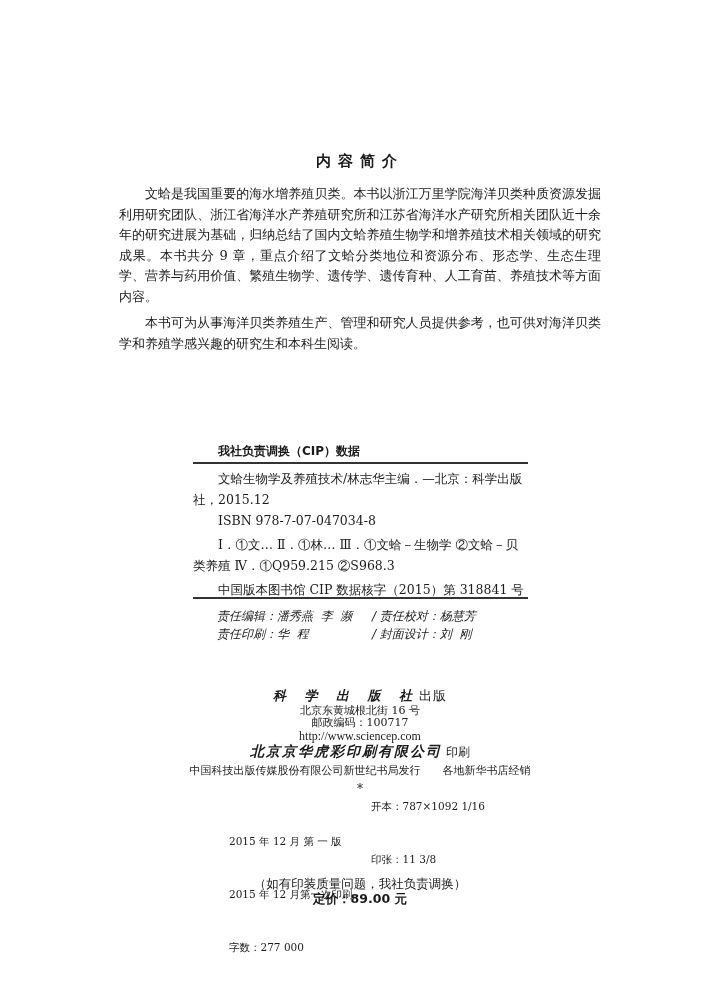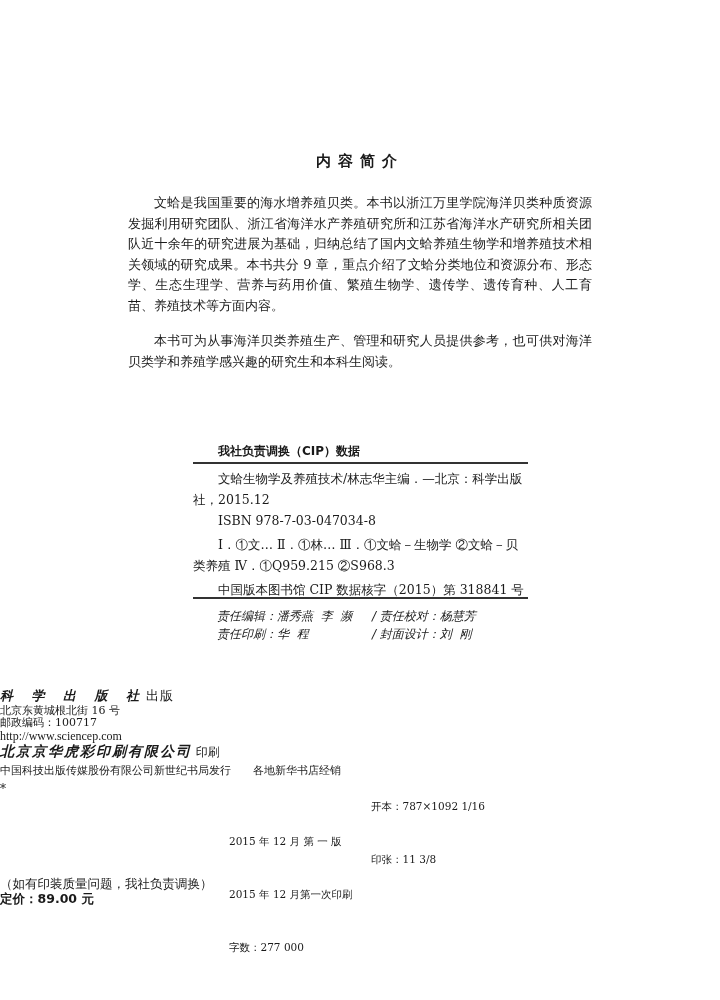--- a/index.html
+++ b/index.html
@@ -4,33 +4,33 @@
 <style>
   html, body { margin: 0; padding: 0; background: #ffffff; }
   body { width: 720px; height: 1000px; position: relative; overflow: hidden;
          font-family: "DejaVu Serif", "Liberation Serif", serif; color: #1a1a1a; }
   .abs { position: absolute; }
   .title { left: 0; width: 720px; top: 152px; text-align: center;
            font-family: "DejaVu Sans", "Liberation Sans", sans-serif; font-weight: bold;
            font-size: 15px; letter-spacing: 7px; }
   .intro { left: 113px; width: 494px; top: 178px; font-size: 13px; line-height: 20.5px;
            text-align: justify; }
-  .intro p { margin: 15px; text-indent: 26px; }
+  .intro p { margin: 6px; text-indent: 26px; }
   .cip { left: 193px; width: 335px; }
   .cip-head { top: 443px; left: 218px; font-family: "DejaVu Sans", "Liberation Sans", sans-serif;
               font-weight: bold; font-size: 12px; }
   .rule { left: 193px; width: 335px; height: 2px; background: #333; }
   .cip-body { top: 468px; font-size: 12.5px; line-height: 21px; }
   .cip-body p { margin: 0; text-indent: 25px; }
   .cip-body p.gap { margin-top: 3px; }
   .staff { top: 607px; left: 217px; font-size: 12px; line-height: 18px;
            font-family: "DejaVu Sans", "Liberation Sans", sans-serif; font-style: italic; }
   .staff .row { display: flex; white-space: pre; }
   .staff .c1 { width: 155px; }
-  .center { left: 0; width: 720px; text-align: left; }
+  .center { left: 0; width: 720px; text-align: center; }
   .pub1 { top: 687px; font-size: 13px; letter-spacing: 1px; }
   .pub1 .brand { font-weight: bold; font-style: italic; letter-spacing: 7px;
                  font-family: "DejaVu Sans", "Liberation Sans", sans-serif; }
   .small { font-size: 11px; line-height: 12px; }
   .addr { top: 705px; }
   .zip { top: 717px; }
   .url { top: 729px; font-size: 12px; font-family: "Liberation Serif", serif; }
   .printer { top: 743px; font-size: 12px; }
   .printer .brand { font-weight: bold; font-style: italic; letter-spacing: 2px;
                     font-family: "DejaVu Sans", "Liberation Sans", sans-serif; font-size: 14px; }
@@ -51,21 +51,21 @@
 <div class="abs intro">
   <p>文蛤是我国重要的海水增养殖贝类。本书以浙江万里学院海洋贝类种质资源发掘利用研究团队、浙江省海洋水产养殖研究所和江苏省海洋水产研究所相关团队近十余年的研究进展为基础，归纳总结了国内文蛤养殖生物学和增养殖技术相关领域的研究成果。本书共分 9 章，重点介绍了文蛤分类地位和资源分布、形态学、生态生理学、营养与药用价值、繁殖生物学、遗传学、遗传育种、人工育苗、养殖技术等方面内容。</p>
   <p>本书可为从事海洋贝类养殖生产、管理和研究人员提供参考，也可供对海洋贝类学和养殖学感兴趣的研究生和本科生阅读。</p>
 </div>
 
 <div class="abs cip-head">我社负责调换（CIP）数据</div>
 <div class="abs rule" style="top:462px;"></div>
 
 <div class="abs cip cip-body">
   <p>文蛤生物学及养殖技术/林志华主编．—北京：科学出版社，2015.12</p>
-  <p>ISBN 978-7-03-047034-8</p>
+  <p>ISBN 978-7-07-047034-8</p>
   <p class="gap">Ⅰ．①文… Ⅱ．①林… Ⅲ．①文蛤－生物学 ②文蛤－贝类养殖 Ⅳ．①Q959.215 ②S968.3</p>
   <p class="gap">中国版本图书馆 CIP 数据核字（2015）第 318841 号</p>
 </div>
 <div class="abs rule" style="top:597px;"></div>
 
 <div class="abs staff">
   <div class="row">
     <span class="c1">责任编辑：潘秀燕  李  濒</span>
     <span>/ 责任校对：杨慧芳</span>
   </div>

